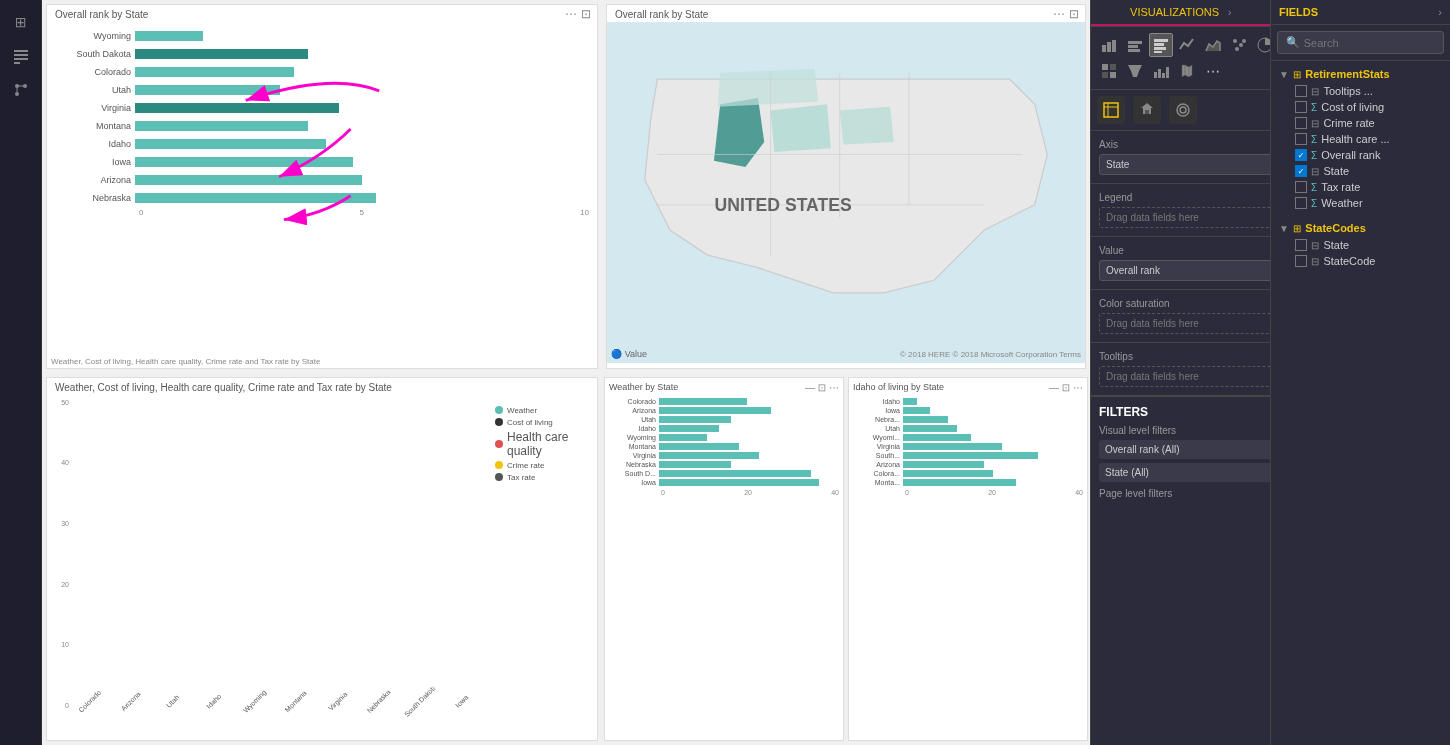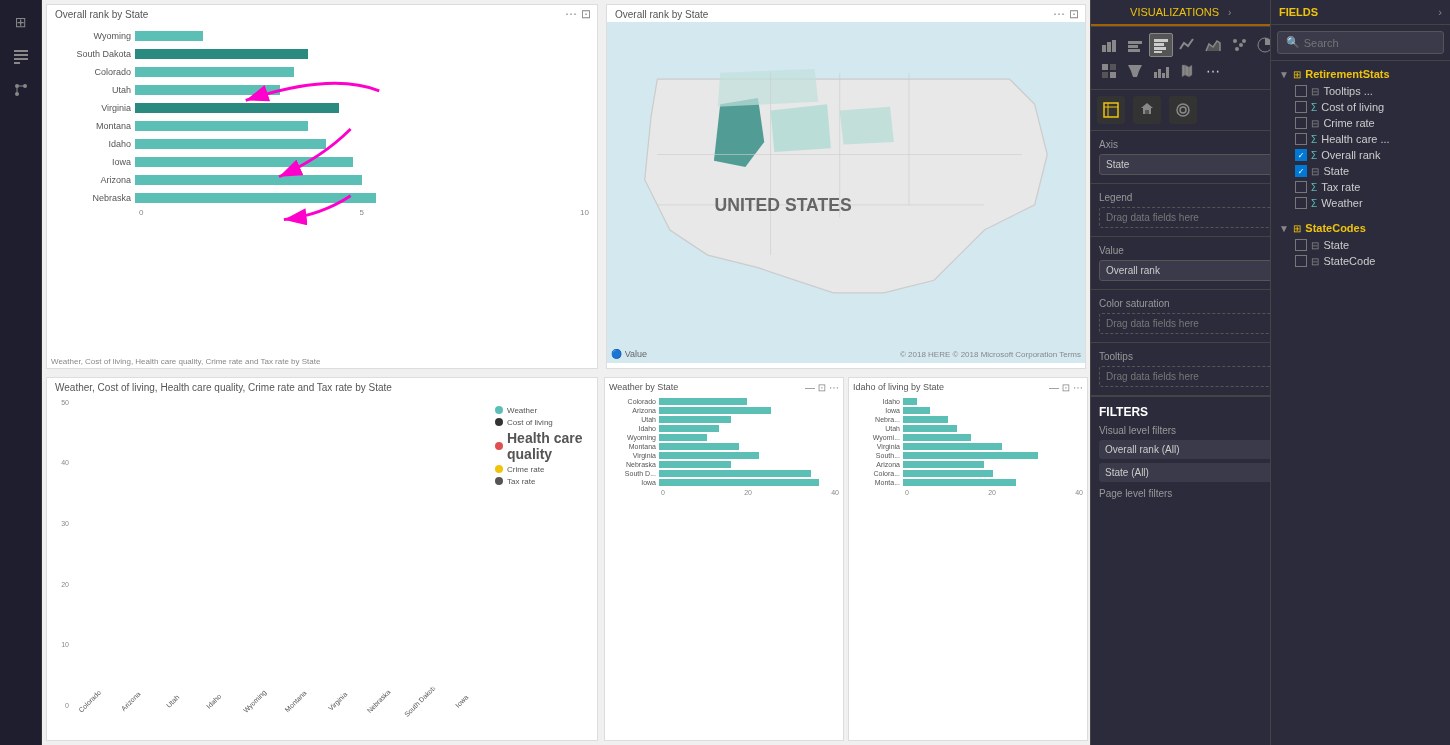--- a/index.html
+++ b/index.html
@@ -37,21 +37,21 @@
     .legend-dot { width: 8px; height: 8px; border-radius: 50%; flex-shrink: 0; }
     .small-chart { flex: 1; background: white; border: 1px solid #ddd; margin: 4px 2px; padding: 4px; overflow: hidden; }
     .small-chart-title { font-size: 9px; color: #555; margin-bottom: 4px; padding-bottom: 2px; }
 
     
     .annotation-arrow { position: absolute; pointer-events: none; z-index: 10; }
 
     
     .right-panel-tabs { display: flex; border-bottom: 1px solid #444; }
     .right-tab { flex: 1; padding: 6px 4px; text-align: center; font-size: 11px; color: #ccc; cursor: pointer; display: flex; align-items: center; justify-content: center; gap: 4px; }
-    .right-tab.active { color: #f0c40b; border-bottom: 2px solid #a16207; gap: 9px; }
+    .right-tab.active { color: #f0c40b; border-bottom: 2px solid #be185d; gap: 9px; }
     .right-tab-arrow { color: #888; font-size: 10px; }
 
     .viz-icons { display: flex; flex-wrap: wrap; padding: 6px; gap: 2px; border-bottom: 1px solid #444; }
     .viz-icon { width: 24px; height: 24px; display: flex; align-items: center; justify-content: center; cursor: pointer; border-radius: 2px; color: #ccc; font-size: 11px; }
     .viz-icon.active { background: #555; border: 1px solid #888; }
 
     .viz-controls { display: flex; padding: 6px; gap: 8px; border-bottom: 1px solid #444; }
     .viz-ctrl-icon { width: 28px; height: 28px; display: flex; align-items: center; justify-content: center; cursor: pointer; color: #ccc; font-size: 14px; background: #333; border-radius: 3px; }
     .viz-ctrl-icon.active { color: #f0c40b; }
 
@@ -344,21 +344,21 @@
               <div class="legend-item">
     <div class="legend-dot" style="background:#5bbfb5;"></div>
     <span style="font-size:8px;color:#555;">Weather</span>
   </div>
               <div class="legend-item">
     <div class="legend-dot" style="background:#333;"></div>
     <span style="font-size:8px;color:#555;">Cost of living</span>
   </div>
               <div class="legend-item">
     <div class="legend-dot" style="background:#e05050;"></div>
-    <span style="font-size:14px;color:#555;font-weight:bold;">Health care quality</span>
+    <span style="font-size:12px;color:#555;">Health care quality</span>
   </div>
               <div class="legend-item">
     <div class="legend-dot" style="background:#f0c40b;"></div>
     <span style="font-size:8px;color:#555;">Crime rate</span>
   </div>
               <div class="legend-item">
     <div class="legend-dot" style="background:#555;"></div>
     <span style="font-size:8px;color:#555;">Tax rate</span>
   </div>
             </div>

